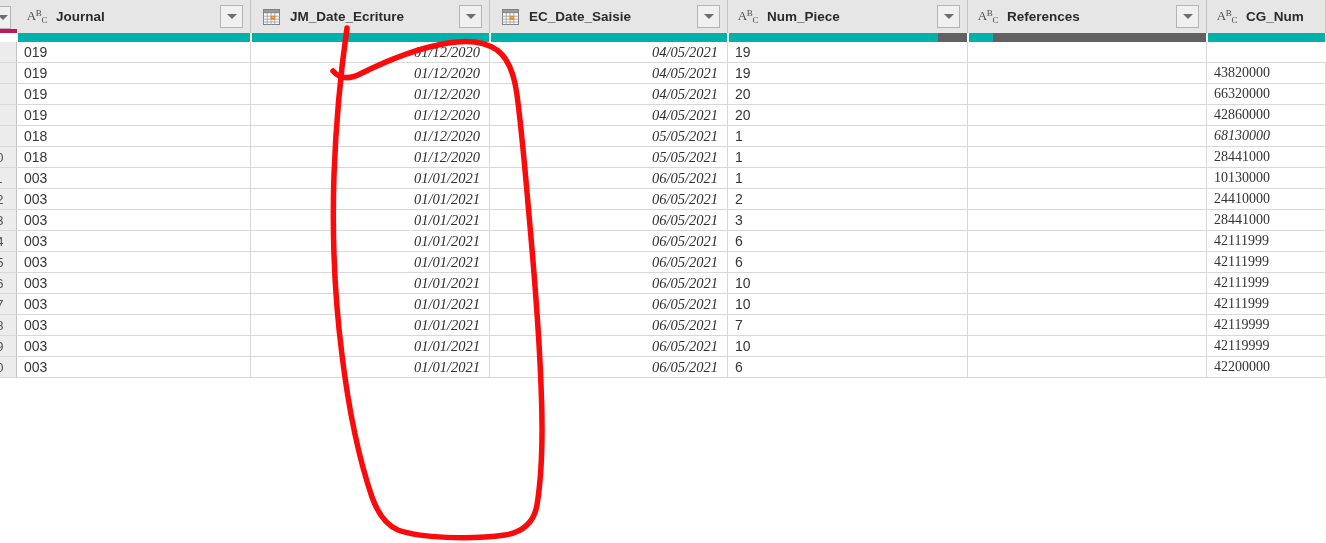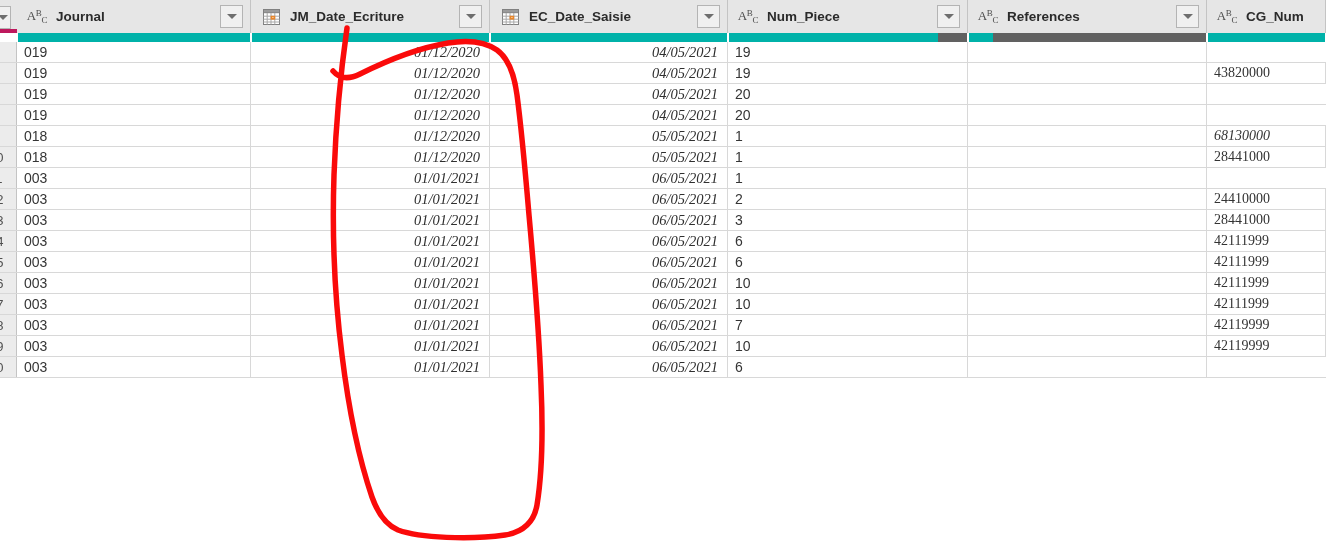--- a/index.html
+++ b/index.html
@@ -362,37 +362,43 @@
         </div>
         <div class="cell right date" style="left: 490px; width: 238px;">
           <span class="txt">04/05/2021</span>
         </div>
         <div class="cell left plain" style="left: 728px; width: 240px;">
           <span class="txt">20</span>
         </div>
         <div class="cell left plain" style="left: 968px; width: 239px;">
           <span class="txt"></span>
         </div>
+        <div class="cell left cg" style="left: 1207px; width: 119px;">
+          <span class="txt">66320000</span>
+        </div>
       </div>
       <div class="row">
         <div class="rownum"></div>
         <div class="cell left plain" style="left: 17px; width: 234px;">
           <span class="txt">019</span>
         </div>
         <div class="cell right date" style="left: 251px; width: 239px;">
           <span class="txt">01/12/2020</span>
         </div>
         <div class="cell right date" style="left: 490px; width: 238px;">
           <span class="txt">04/05/2021</span>
         </div>
         <div class="cell left plain" style="left: 728px; width: 240px;">
           <span class="txt">20</span>
         </div>
         <div class="cell left plain" style="left: 968px; width: 239px;">
           <span class="txt"></span>
+        </div>
+        <div class="cell left cg" style="left: 1207px; width: 119px;">
+          <span class="txt">42860000</span>
         </div>
       </div>
       <div class="row">
         <div class="rownum"></div>
         <div class="cell left plain" style="left: 17px; width: 234px;">
           <span class="txt">018</span>
         </div>
         <div class="cell right date" style="left: 251px; width: 239px;">
           <span class="txt">01/12/2020</span>
         </div>
@@ -444,20 +450,23 @@
         </div>
         <div class="cell right date" style="left: 490px; width: 238px;">
           <span class="txt">06/05/2021</span>
         </div>
         <div class="cell left plain" style="left: 728px; width: 240px;">
           <span class="txt">1</span>
         </div>
         <div class="cell left plain" style="left: 968px; width: 239px;">
           <span class="txt"></span>
         </div>
+        <div class="cell left cg" style="left: 1207px; width: 119px;">
+          <span class="txt">10130000</span>
+        </div>
       </div>
       <div class="row">
         <div class="rownum">
           <span>12</span>
         </div>
         <div class="cell left plain" style="left: 17px; width: 234px;">
           <span class="txt">003</span>
         </div>
         <div class="cell right date" style="left: 251px; width: 239px;">
           <span class="txt">01/01/2021</span>
@@ -647,20 +656,23 @@
           <span class="txt">01/01/2021</span>
         </div>
         <div class="cell right date" style="left: 490px; width: 238px;">
           <span class="txt">06/05/2021</span>
         </div>
         <div class="cell left plain" style="left: 728px; width: 240px;">
           <span class="txt">6</span>
         </div>
         <div class="cell left plain" style="left: 968px; width: 239px;">
           <span class="txt"></span>
+        </div>
+        <div class="cell left cg" style="left: 1207px; width: 119px;">
+          <span class="txt">42200000</span>
         </div>
       </div>
     </div>
 
   <svg class="annotation" viewBox="0 0 1326 543" xmlns="http://www.w3.org/2000/svg">
     <path id="anno-path" fill="none" stroke="#fa0a0a" stroke-width="5.5" stroke-linecap="round" stroke-linejoin="round" d="M 347,28
              C 341,70 336,120 334,175
              C 332,235 335,300 342,355
              C 349,412 360,462 372,497
              C 378,514 386,525 398,530

